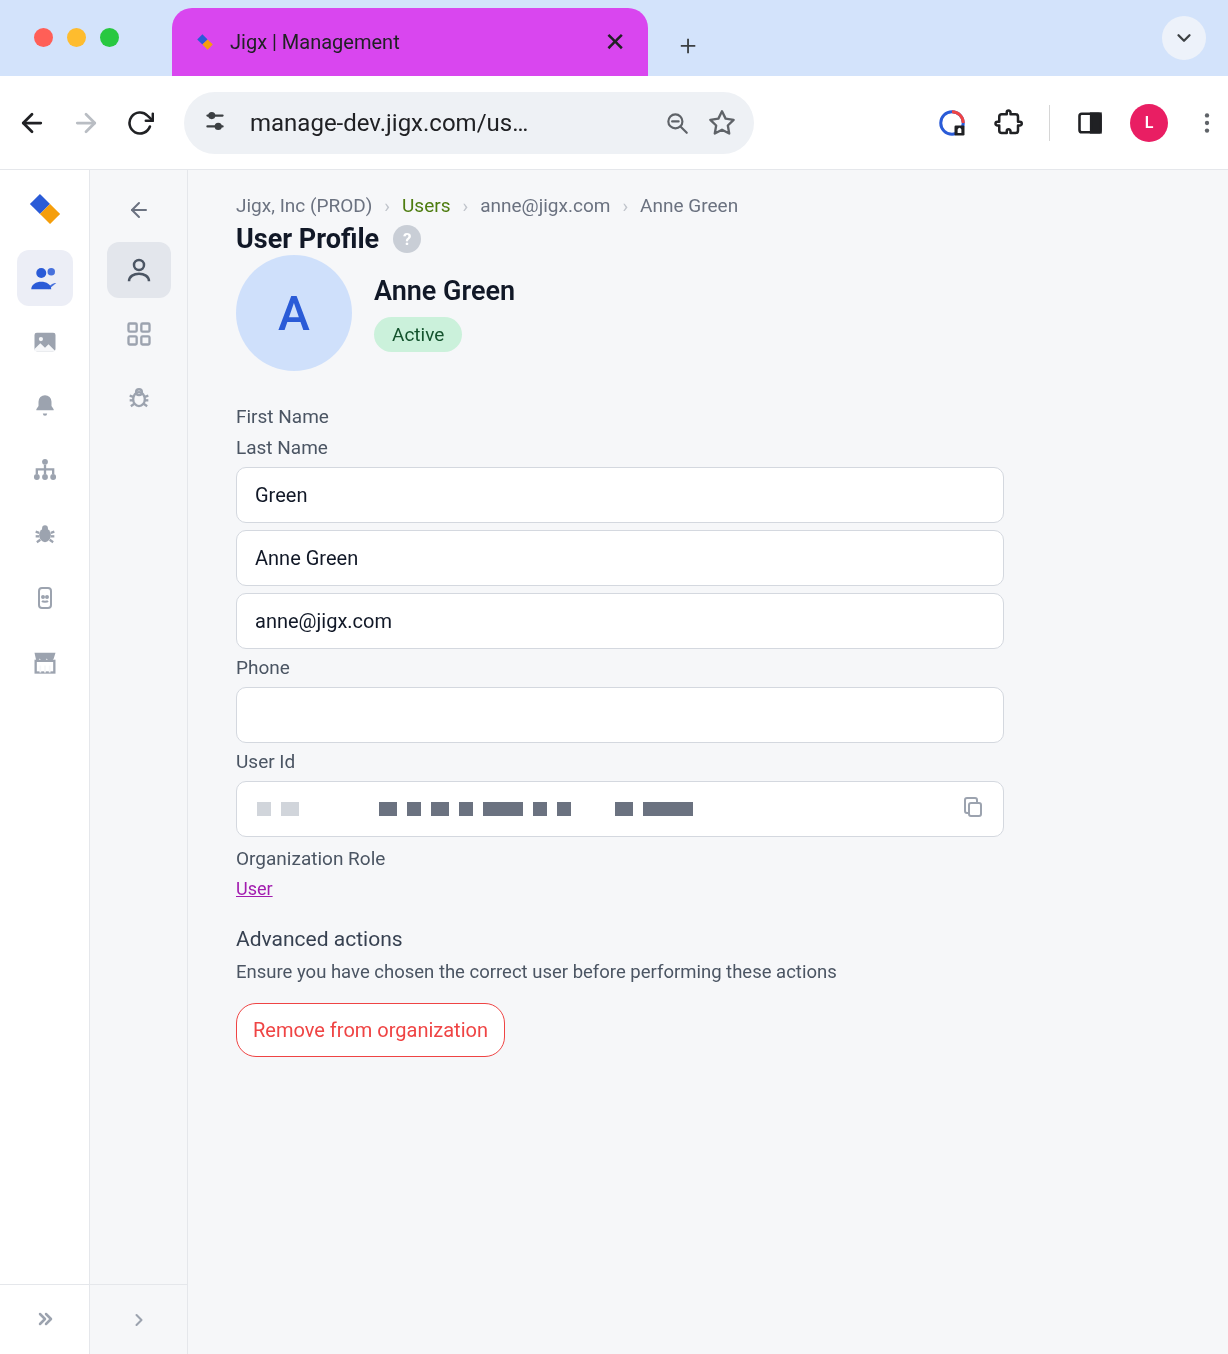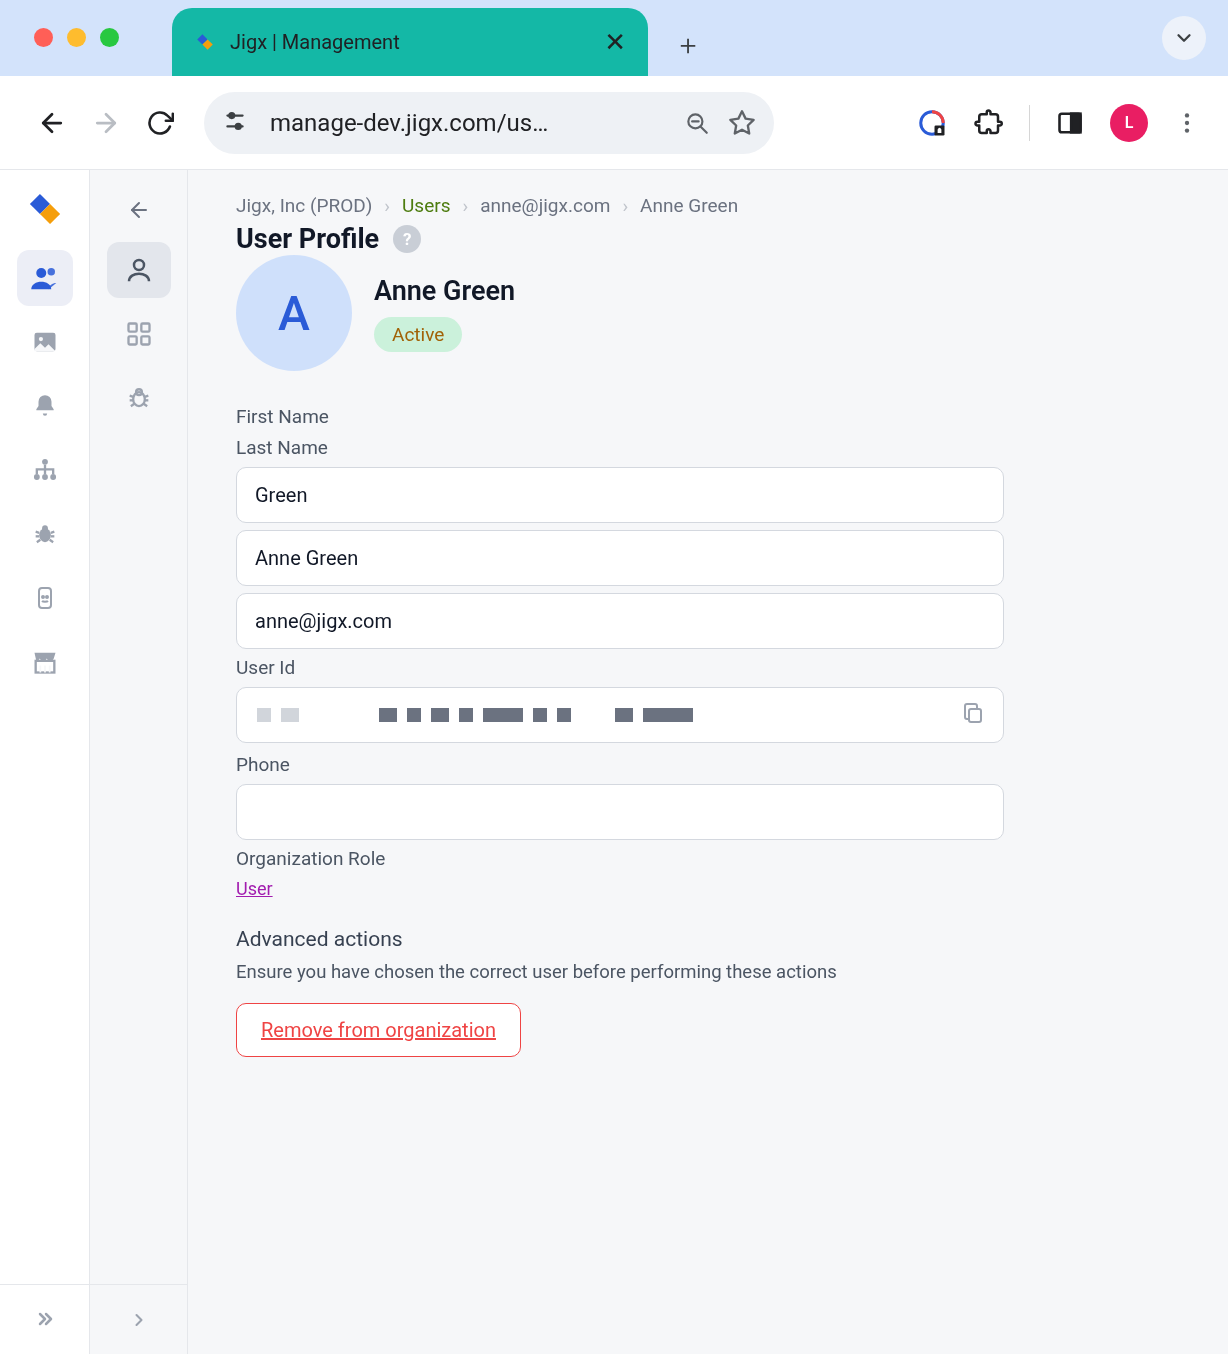--- a/index.html
+++ b/index.html
@@ -31,21 +31,21 @@
   .dot.red { background: #ff5f57; }
   .dot.yellow { background: #febc2e; }
   .dot.green { background: #28c840; }
 
   .tab {
     position: absolute;
     left: 172px;
     top: 8px;
     height: 68px;
     width: 476px;
-    background: #14b8a6;
+    background: #d946ef;
     border-radius: 20px 20px 0 0;
     display: flex;
     align-items: center;
     padding: 0 22px;
     gap: 14px;
   }
   .tab .favicon { width: 22px; height: 22px; }
   .tab .title { font-size: 20px; color: #202124; flex: 1; white-space: nowrap; overflow: hidden; text-overflow: ellipsis; }
   .tab .close { font-size: 26px; color: #202124; cursor: pointer; }
   .new-tab {
@@ -68,21 +68,21 @@
     align-items: center;
     justify-content: center;
   }
 
   .toolbar {
     background: #fff;
     height: 94px;
     border-bottom: 1px solid #e5e7eb;
     display: flex;
     align-items: center;
-    padding: 0 28px;
+    padding: 0 8px;
     gap: 6px;
   }
   .tb-btn {
     width: 48px; height: 48px;
     display: flex; align-items: center; justify-content: center;
     color: #4b5563;
     border-radius: 50%;
   }
   .tb-btn.disabled { color: #b9bdc3; }
   .addr {
@@ -218,21 +218,21 @@
   .avatar-big {
     width: 116px; height: 116px; border-radius: 50%;
     background: #cfe0fb; color: #2a5bd7;
     display: flex; align-items: center; justify-content: center;
     font-size: 48px; font-weight: 500;
   }
   .profile-name { font-size: 27px; font-weight: 600; color: #111827; margin-bottom: 10px; }
   .status-badge {
     display: inline-block;
     background: #cbf1db;
-    color: #a16207;
+    color: #14532d;
     border-radius: 18px;
     padding: 6px 18px;
     font-size: 19px;
   }
 
   .form-group { margin-bottom: 7px; }
   .form-label { display:block; font-size: 19px; color: #4b5563; margin-bottom: 8px; }
   .form-input {
     width: 768px;
     height: 56px;
@@ -273,26 +273,25 @@
 
   .org-role-link { color: #a21caf; font-size: 18px; }
 
   .advanced-title { font-size: 21px; color: #374151; margin-top: 28px; margin-bottom: 10px; }
   .advanced-note { font-size: 18.5px; color: #4b5563; margin-bottom: 20px; }
 
   .remove-btn {
     border: 1.5px solid #ef4444;
     color: #ef4444;
     background: #fff;
-    border-radius: 10px;
-    padding: 14px 24px;
+    border-radius: 20px;
+    padding: 14px 16px;
     font-size: 20px;
     font-family: inherit;
     cursor: pointer;
-    text-decoration: underline;
   }
 
   svg { display: block; }
 </style>
 </head>
 <body>
 
 <div class="browser-chrome">
   <div class="traffic-lights">
     <div class="dot red"></div>
@@ -548,20 +547,25 @@
       <label class="form-label">Last Name</label>
       <input class="form-input" value="Green" style="">
     </div>
 
     <div class="form-group">
       <input class="form-input" value="Anne Green" style="">
     </div>
 
     <div class="form-group">
       <input class="form-input" value="anne@jigx.com" style="">
+    </div>
+
+    <div class="form-group">
+      <label class="form-label">Phone</label>
+      <input class="form-input" value="" style="">
     </div>
 
     <div class="form-group" style="margin-bottom:10px;">
       <label class="form-label">User Id</label>
       <div class="userid-wrap">
         <div class="redact">
           <span class="lt" style="width:14px"></span>
           <span class="lt" style="width:18px"></span>
           <span style="width:60px;opacity:0"></span>
           <span style="width:18px"></span>
@@ -577,25 +581,20 @@
         </div>
         <span class="copy-btn">
           <svg viewBox="0 0 24 24" width="24" height="24" fill="none" stroke="#9ca3af" stroke-width="2">
               <rect x="8" y="8" width="12" height="13" rx="2"></rect>
               <path d="M16 8V5a2 2 0 0 0-2-2H6a2 2 0 0 0-2 2v11a2 2 0 0 0 2 2h2"></path>
             </svg>
         </span>
       </div>
     </div>
 
-    <div class="form-group">
-      <label class="form-label">Phone</label>
-      <input class="form-input" value="" style="">
-    </div>
-
     <div class="form-group" style="margin-bottom:6px;">
       <label class="form-label">Organization Role</label>
       <a href="#" class="org-role-link">User</a>
     </div>
 
     <div class="advanced-title">Advanced actions</div>
     <div class="advanced-note">Ensure you have chosen the correct user before performing these actions</div>
     <button class="remove-btn">Remove from organization</button>
 
   </div>

